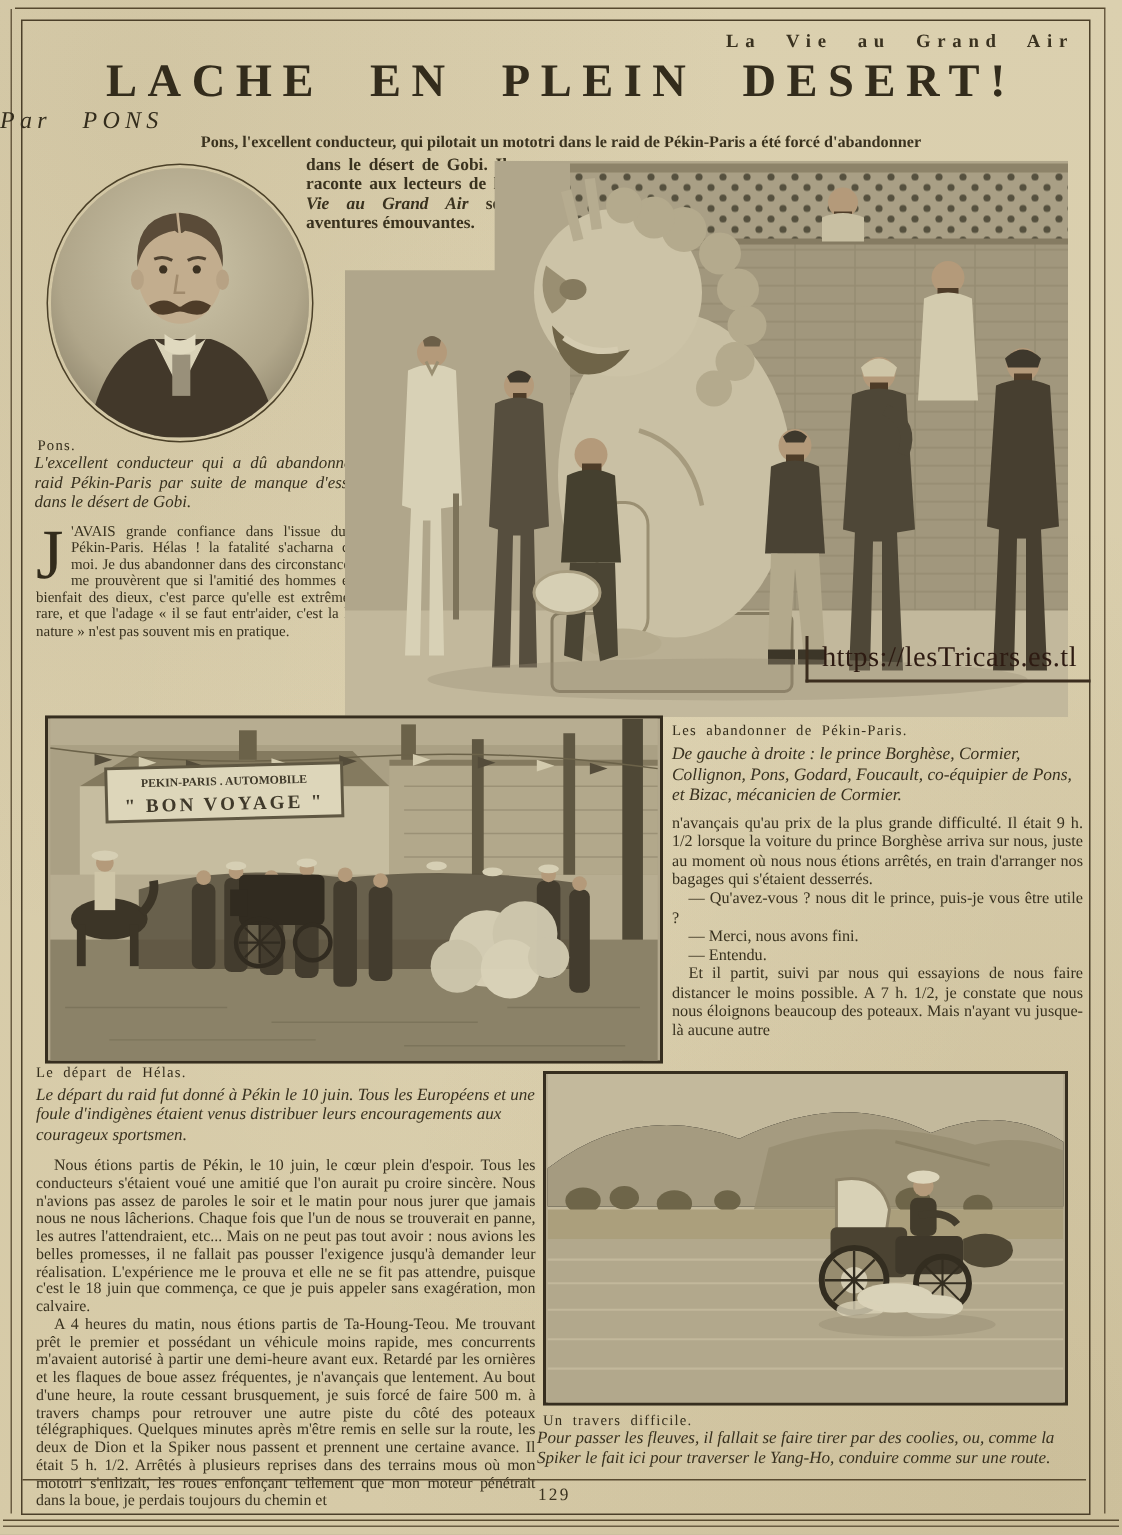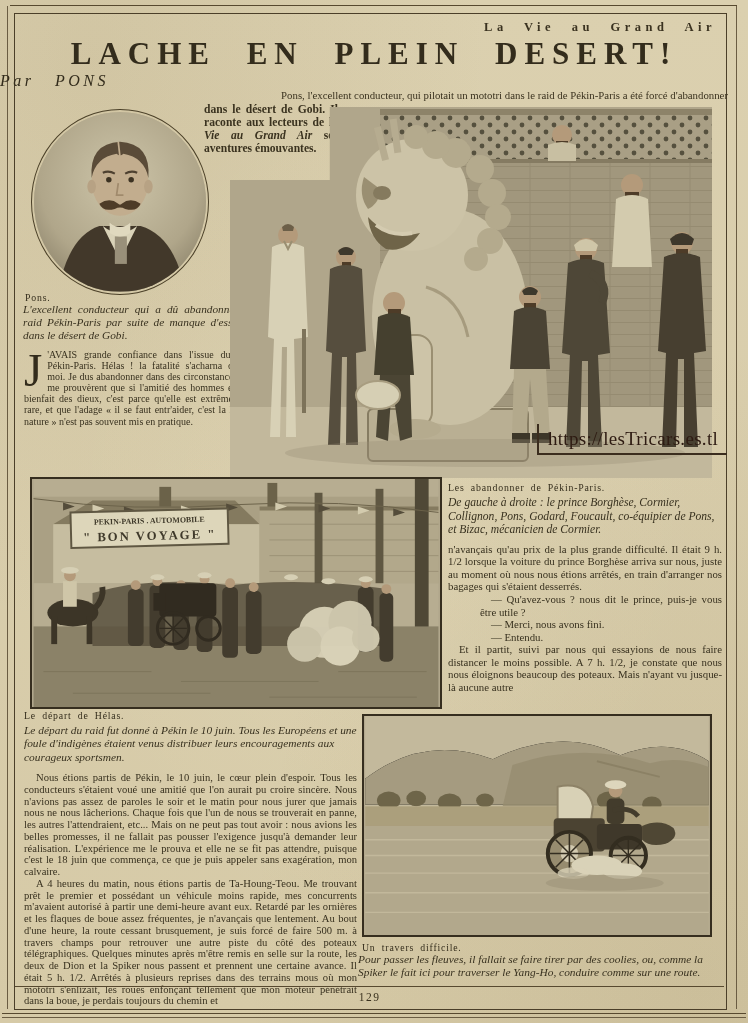--- a/index.html
+++ b/index.html
@@ -24,21 +24,21 @@
   .bottom-line-1{left:2px;top:1013px;width:744px;border-top:1.4px solid #57492f;}
   .bottom-line-2{left:2px;top:1017px;width:744px;border-top:1.2px solid #6a5c42;}
   .footer-rule{left:15px;top:986px;width:709px;border-top:1.2px solid #57492f;}
 
   .magazine-name{right:46px;top:20px;font-size:12.5px;font-weight:bold;
     letter-spacing:4.5px;word-spacing:9px;color:#3a3220;}
   .main-title{left:0;width:748px;top:36px;text-align:center;font-weight:bold;
     font-size:31px;letter-spacing:7px;word-spacing:16px;color:#332c1c;}
   .byline{left:0;width:748px;top:72px;font-style:italic;
     font-size:16px;letter-spacing:3.5px;word-spacing:13px;color:#332c1c;}
-  .lead-line{left:20px;width:708px;top:89px;text-align:right;font-weight:normal;
+  .lead-line{left:20px;width:708px;top:89px;text-align:center;font-weight:bold;
     font-size:10.8px;color:#3a321f;}
   .intro-col{left:204px;top:103px;width:134px;font-weight:bold;font-size:11.6px;
     line-height:13px;text-align:justify;color:#3a321f;}
   .intro-col .it{font-style:italic;}
 
   .portrait-wrap{left:31px;top:109px;width:172px;height:180px;border-radius:50%;
     border:1.6px solid #4b4028;padding:2px;background:transparent;}
   .portrait{width:172px;height:180px;border-radius:50%;overflow:hidden;display:block;
     background:#b6ac90;}
 
@@ -63,21 +63,21 @@
     letter-spacing:.3px;}
 
   .photo-depart{left:30px;top:477px;width:412px;height:232px;
     border:2.4px solid #362e1f;box-sizing:border-box;background:#b1a78c;}
   .photo-river{left:362px;top:714px;width:350px;height:223px;
     border:2px solid #362e1f;box-sizing:border-box;background:#b3a98e;}
 
   .col-right{left:448px;top:482px;width:274px;}
   .col-right .cap-italic{font-size:11.6px;line-height:13.6px;margin:3px 0 6px 0;}
   .col-right p{margin:0;font-size:10.8px;line-height:12.55px;text-align:justify;}
-  .col-right p.dialog{text-indent:11px;margin-left:32px;}
+  .col-right p.dialog{text-indent:11px;}
   .col-right p.indent{text-indent:11px;}
 
   .col-bottom-left{left:24px;top:710px;width:333px;}
   .col-bottom-left .cap-italic{font-size:11.4px;line-height:13.4px;margin:3px 0 8px 0;}
   .col-bottom-left p{margin:0;font-size:10.6px;line-height:11.75px;text-align:justify;
     text-indent:12px;}
 
   .river-cap-title{left:362px;top:942px;width:352px;}
   .river-caption{left:358px;top:953px;width:364px;font-size:11.4px;line-height:13.4px;}
 

